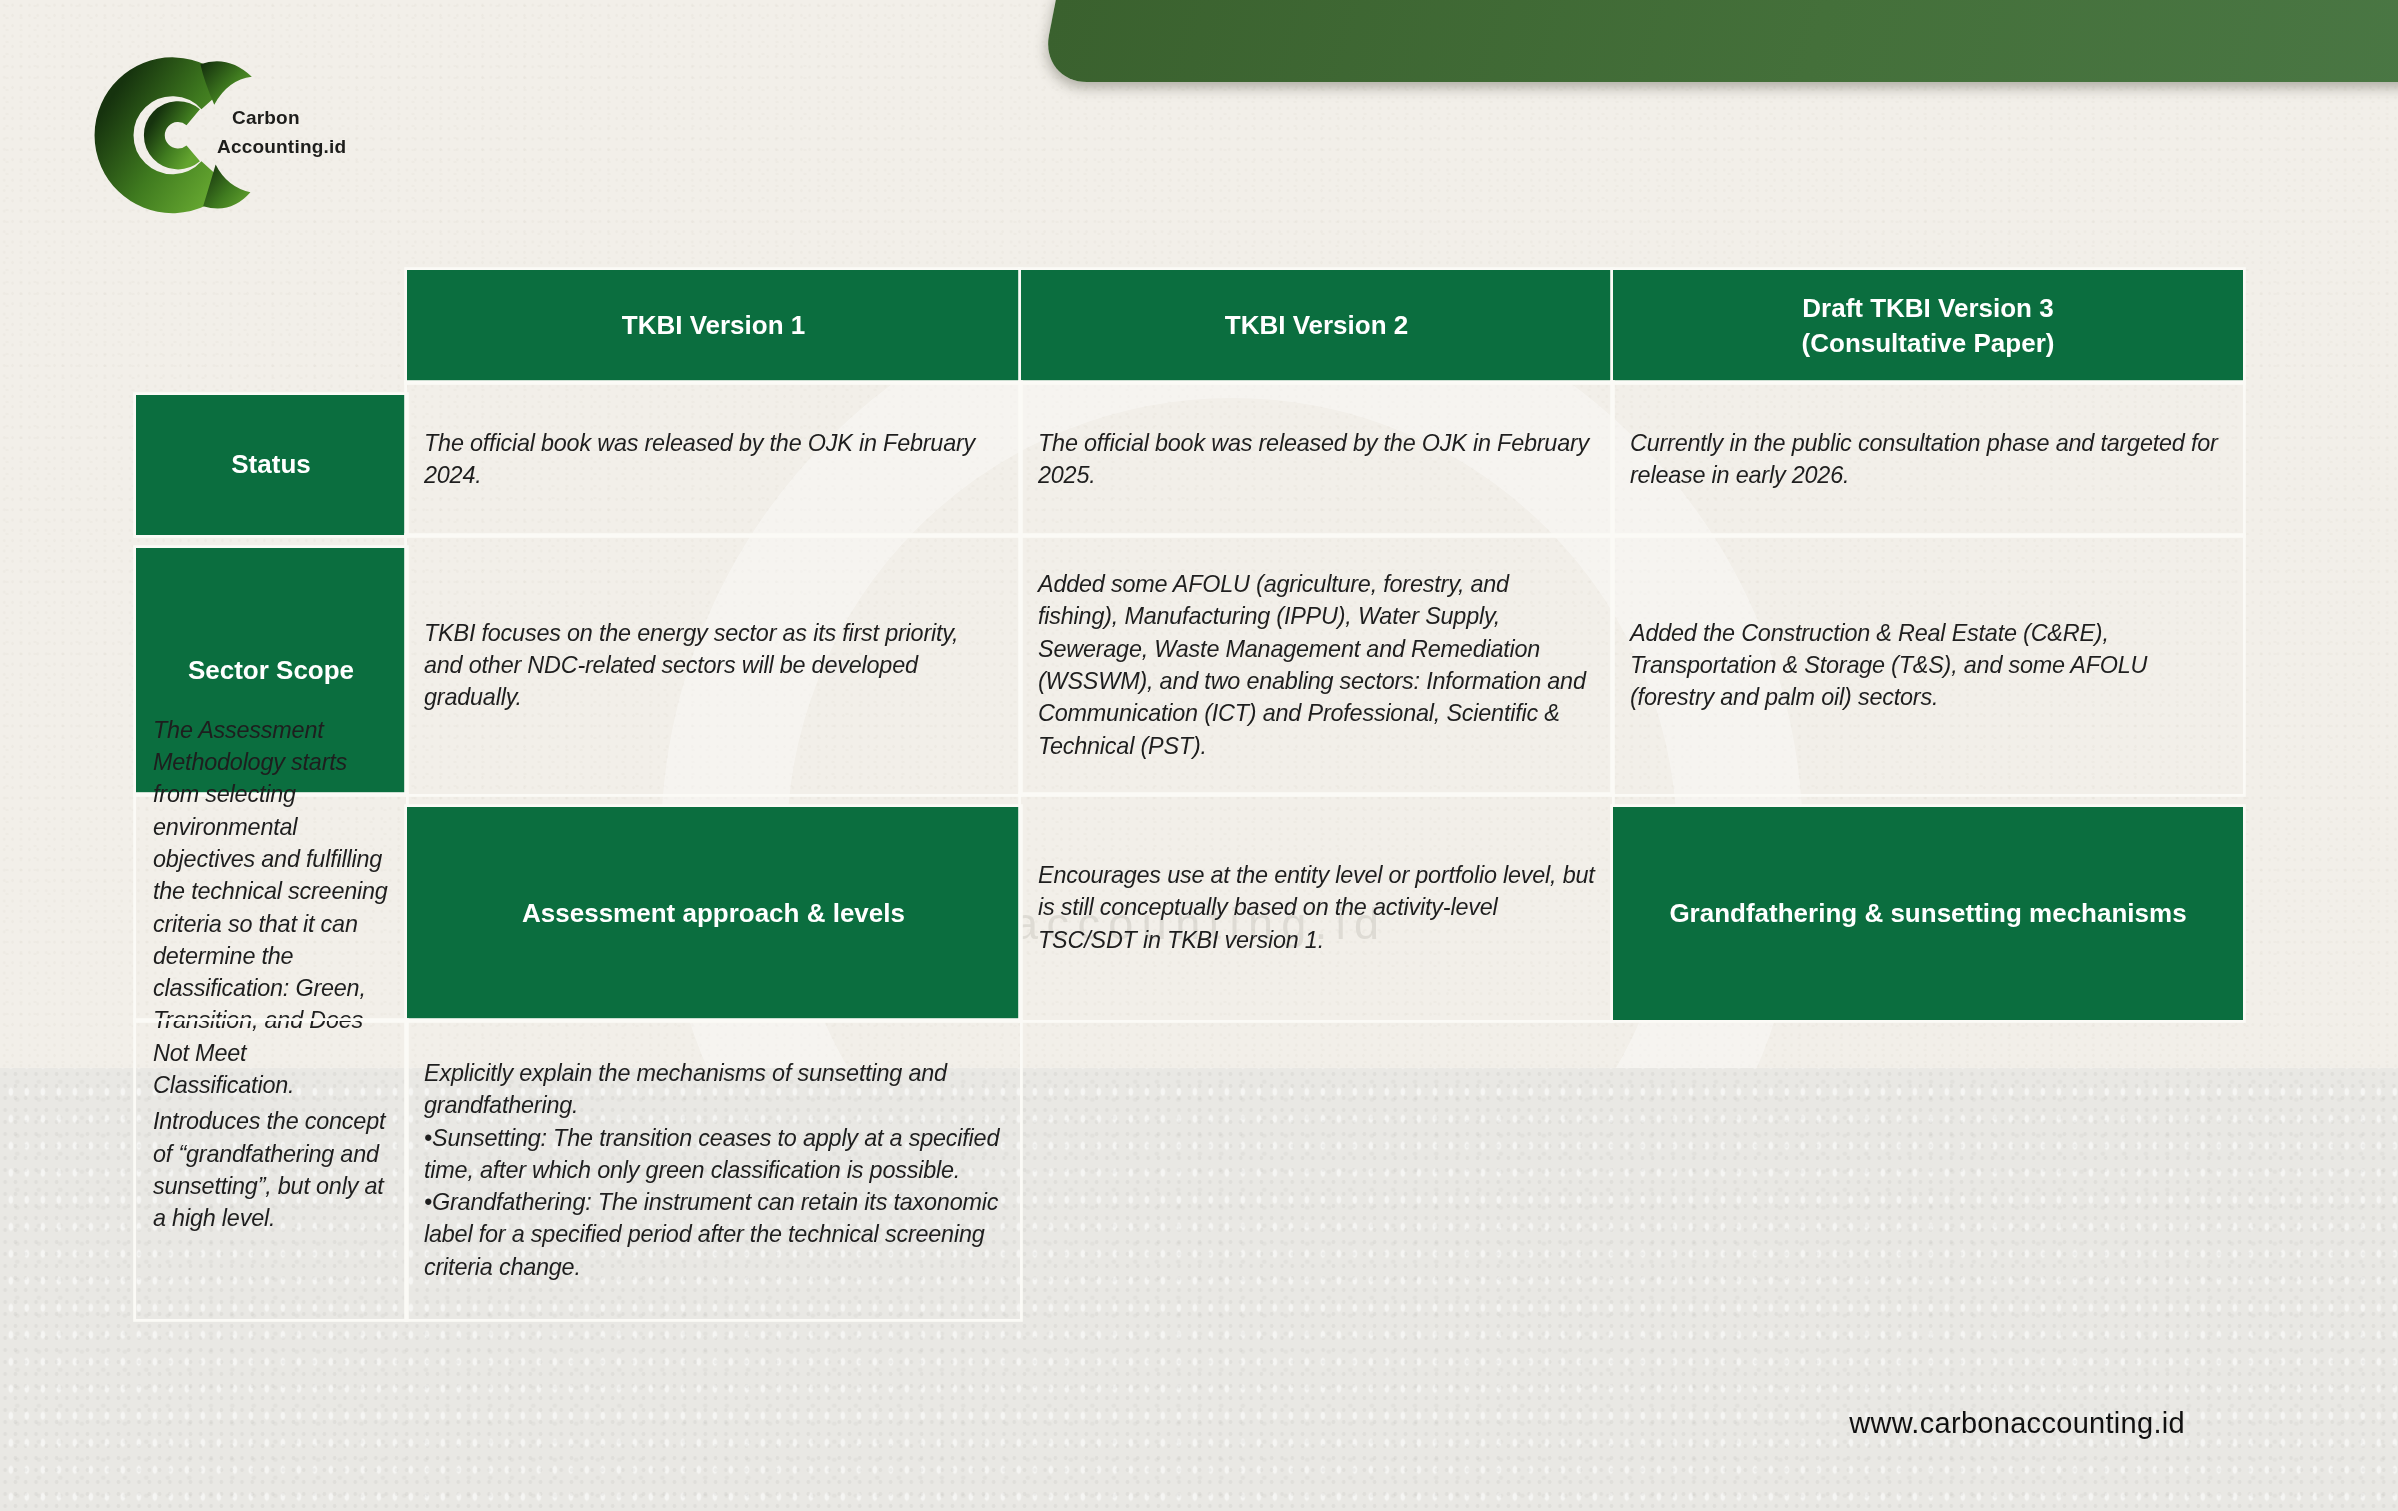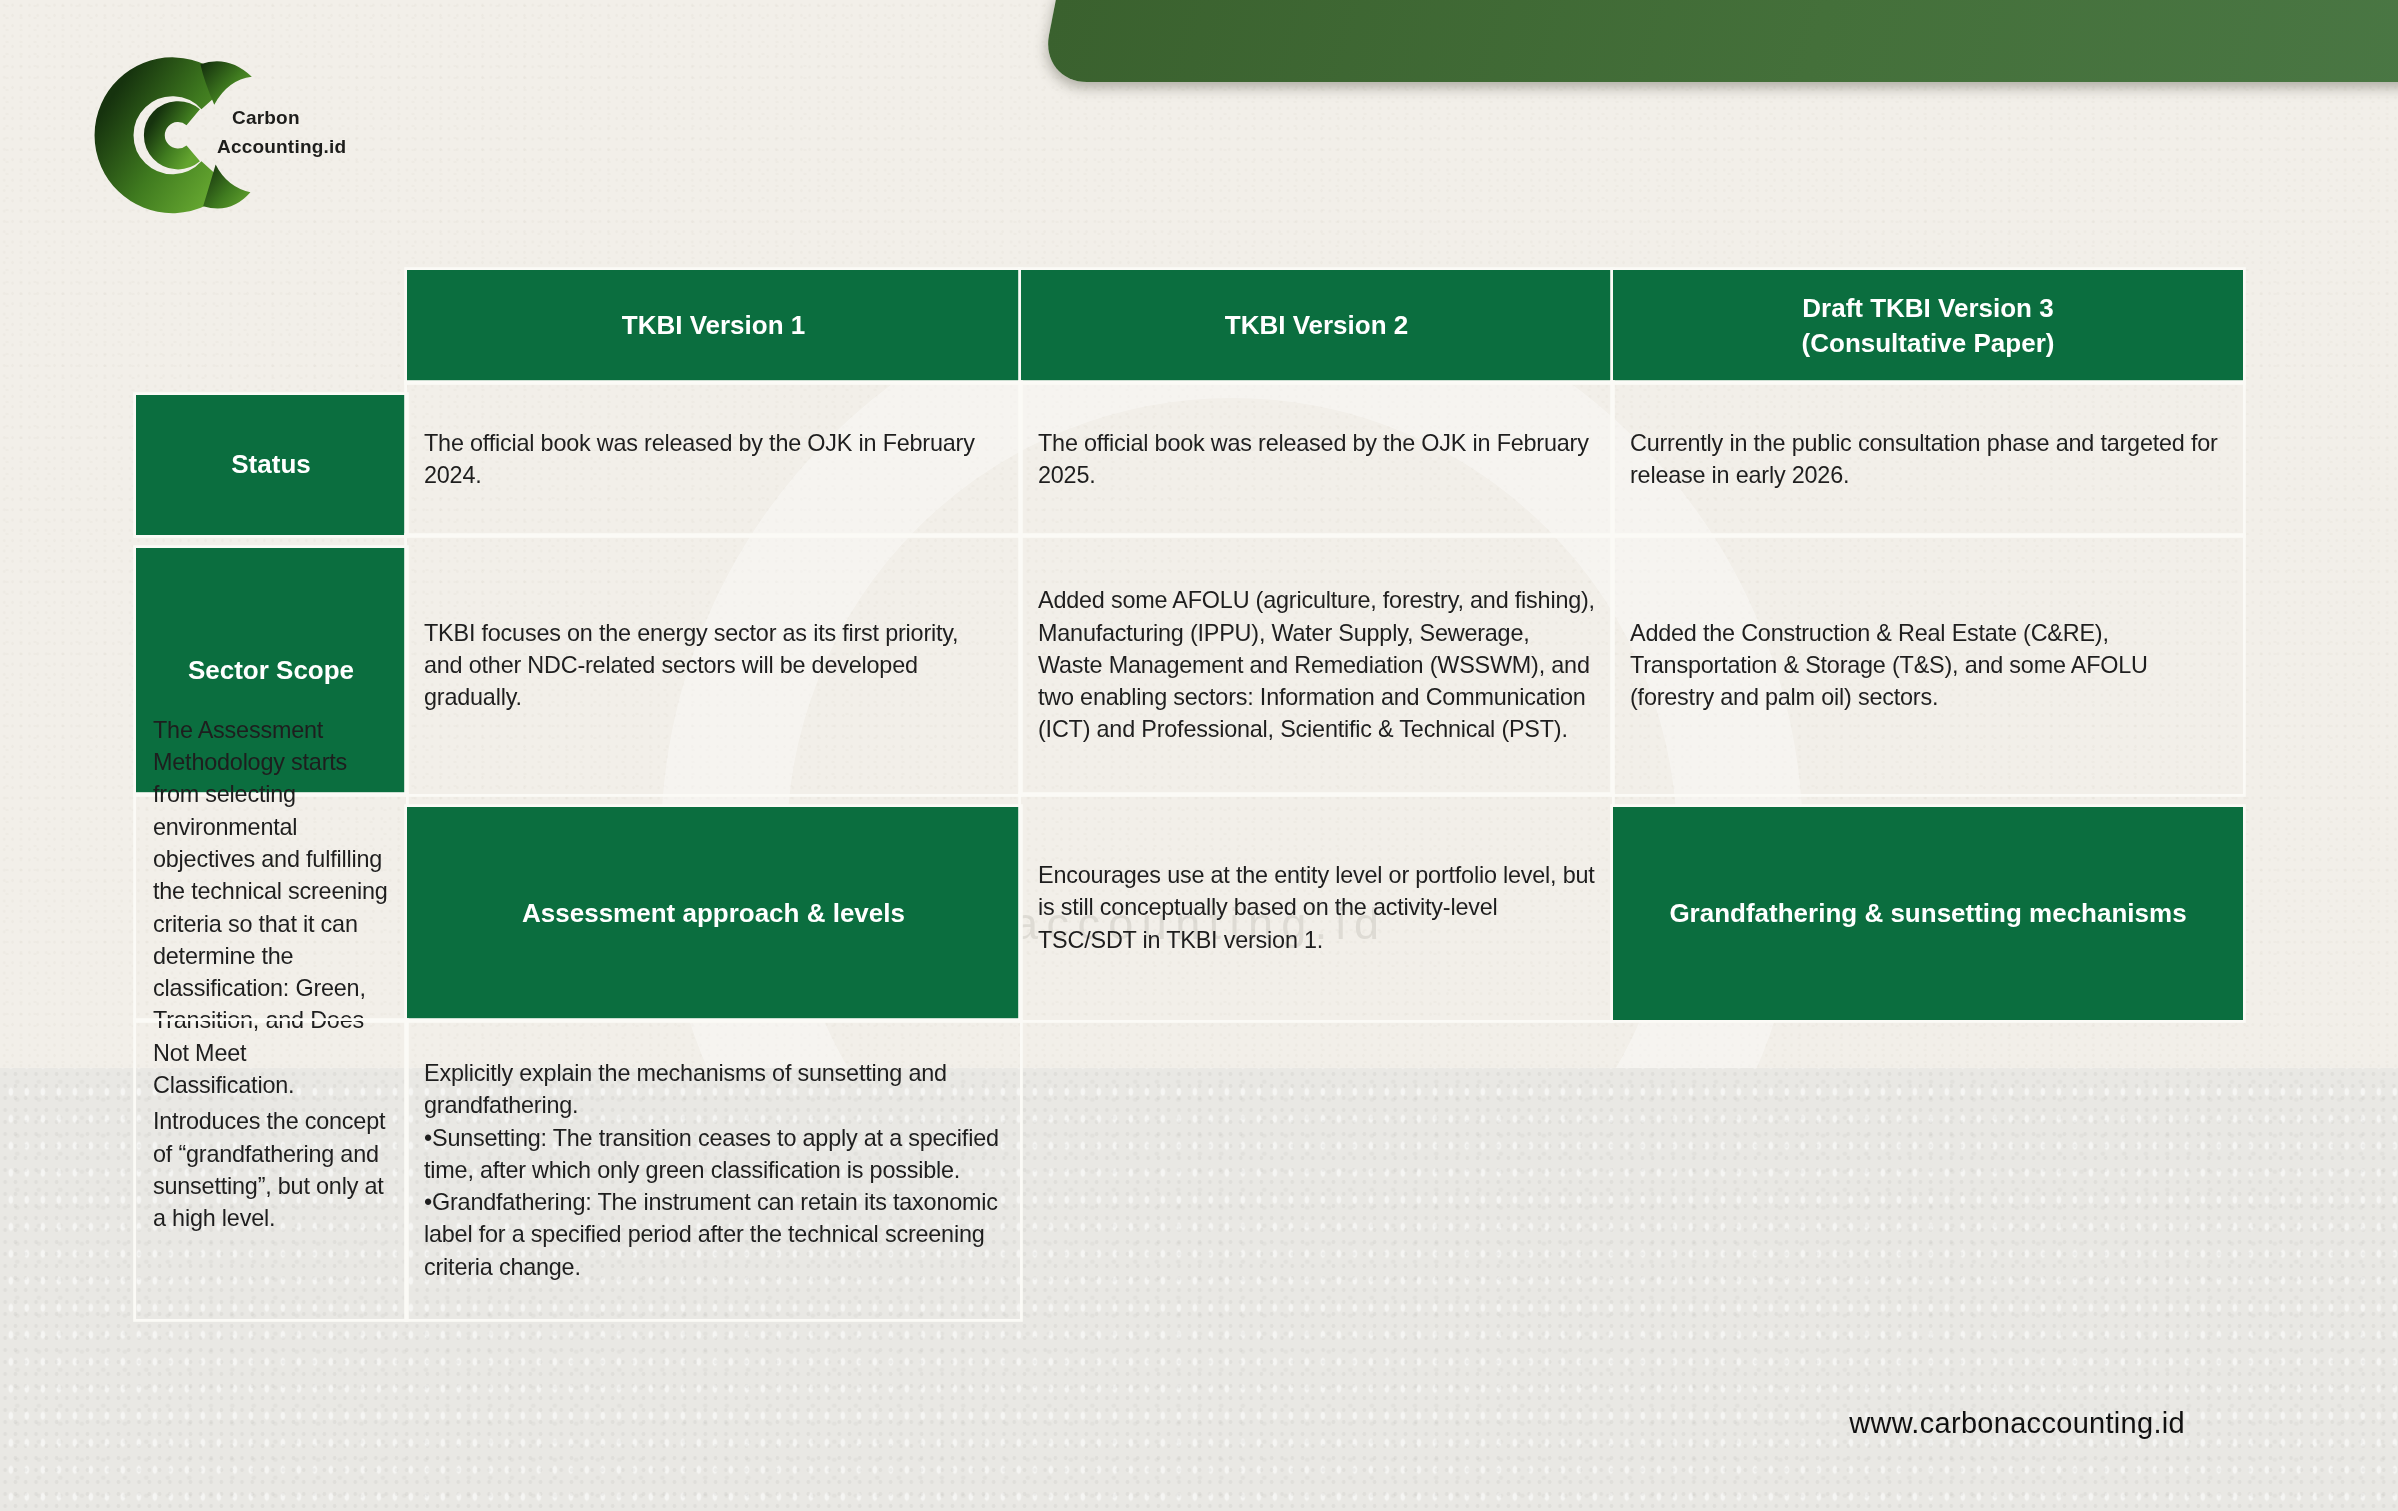--- a/index.html
+++ b/index.html
@@ -65,20 +65,21 @@
   .rowhead {
     background: #0b6e3f; color: #ffffff;
     display: flex; align-items: center; justify-content: center; text-align: center;
     font-weight: 700; font-size: 26px; line-height: 1.45; padding: 7.5px 17px; box-sizing: border-box; margin-top: 12px;
   }
   .body-cell {
     display: flex; align-items: center;
     font-size: 23.4px; line-height: 1.38; letter-spacing: -0.2px;
     padding: 13px 17px; box-sizing: border-box; white-space: pre-line;
     color: #1e1e1e;
+    font-style: italic;
   }
   
   .footer-url {
     position: absolute; right: 214px; top: 1407px;
     font-size: 29px; font-weight: 500; color: #101010; letter-spacing: 0.3px;
   }
 </style>
 </head>
 <body>
 

